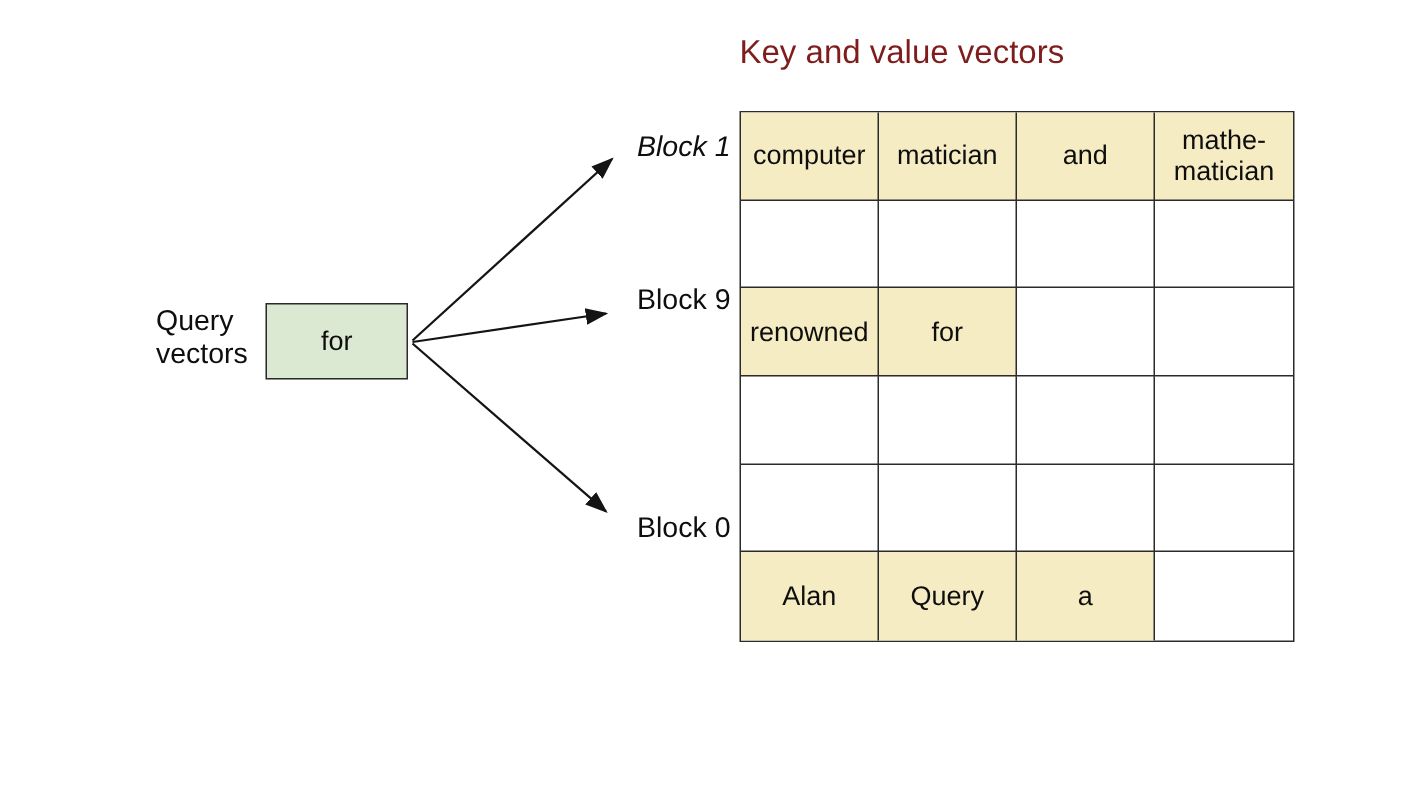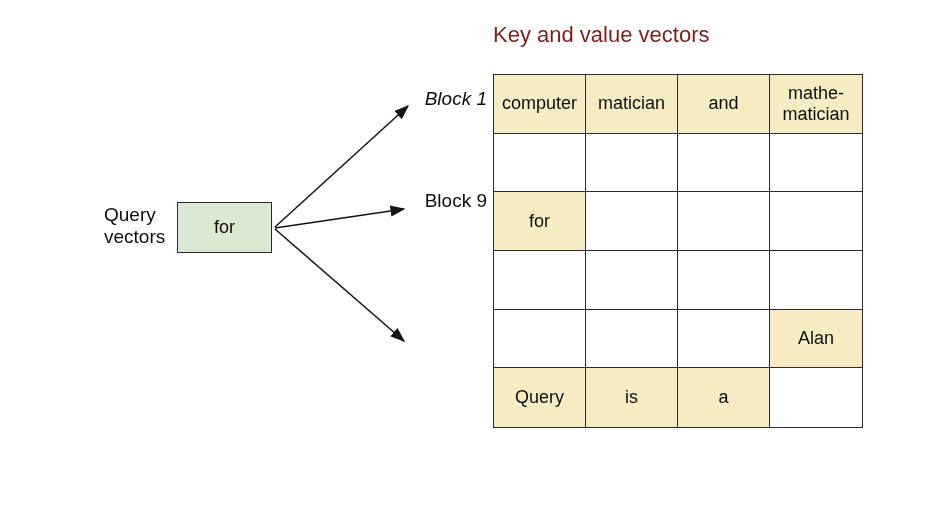--- a/index.html
+++ b/index.html
@@ -110,20 +110,21 @@
     <div>Query</div>
     <div>vectors</div>
   </div>
 
   <div class="query-box">
     <span>for</span>
   </div>
 
   <div class="block-label b1">Block 1</div>
   <div class="block-label b2">Block 9</div>
+  <div class="block-label b0">Block 0</div>
 
   <svg class="arrows" viewBox="0 0 952 531" xmlns="http://www.w3.org/2000/svg">
     <defs>
       <marker id="arrowhead" viewBox="0 0 10 10" refX="9" refY="5" markerWidth="10" markerHeight="10" orient="auto-start-reverse">
         <path d="M0,1.3 L10,5 L0,8.7 z" fill="#141414"></path>
       </marker>
     </defs>
     <line x1="275" y1="227" x2="408" y2="106" stroke="#141414" stroke-width="1.5" marker-end="url(#arrowhead)"></line>
     <line x1="275" y1="228" x2="404" y2="209" stroke="#141414" stroke-width="1.5" marker-end="url(#arrowhead)"></line>
     <line x1="275" y1="229" x2="404" y2="341" stroke="#141414" stroke-width="1.5" marker-end="url(#arrowhead)"></line>
@@ -133,33 +134,33 @@
     <div class="cell cell-filled">computer</div>
     <div class="cell cell-filled">matician</div>
     <div class="cell cell-filled">and</div>
     <div class="cell cell-filled">mathe- matician</div>
 
     <div class="cell"></div>
     <div class="cell"></div>
     <div class="cell"></div>
     <div class="cell"></div>
 
+    <div class="cell cell-filled">renowned</div>
     <div class="cell cell-filled">for</div>
     <div class="cell"></div>
     <div class="cell"></div>
 
     <div class="cell"></div>
     <div class="cell"></div>
     <div class="cell"></div>
     <div class="cell"></div>
 
     <div class="cell"></div>
     <div class="cell"></div>
     <div class="cell"></div>
     <div class="cell"></div>
 
     <div class="cell cell-filled">Alan</div>
     <div class="cell cell-filled">Query</div>
-    <div class="cell cell-filled">is</div>
     <div class="cell cell-filled">a</div>
   </div>
 
 </div>
 
 </body></html>

